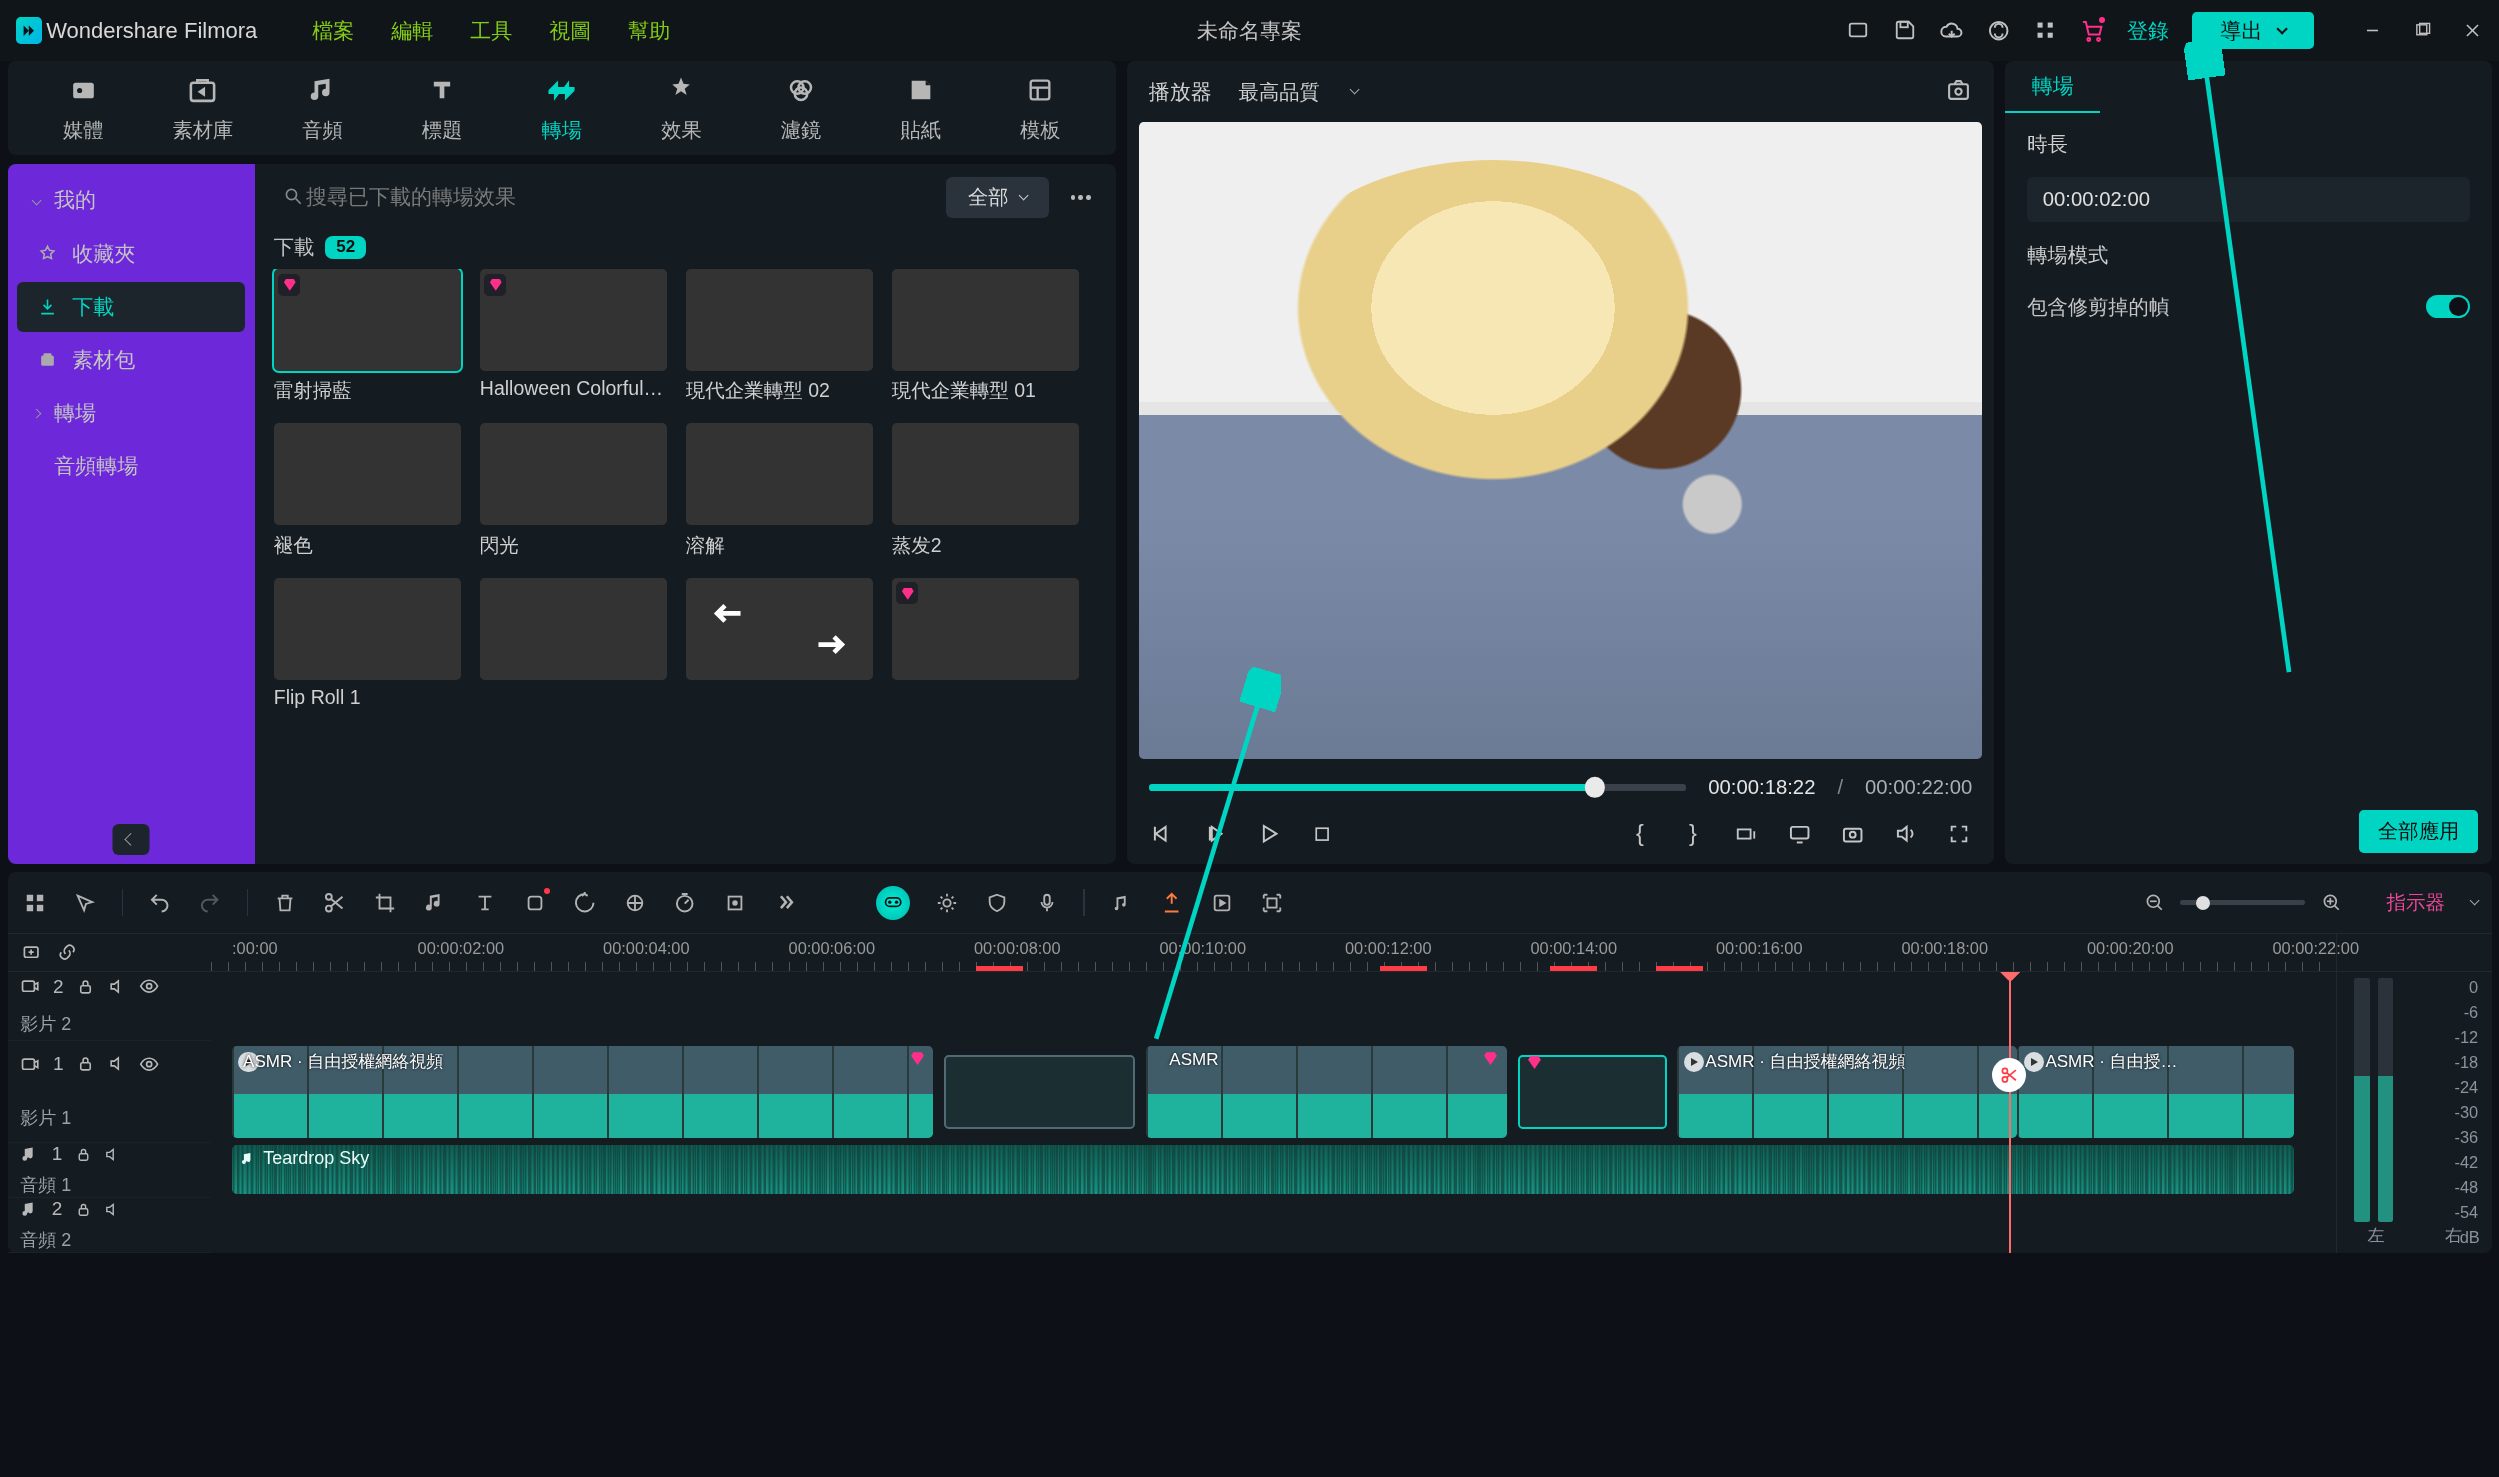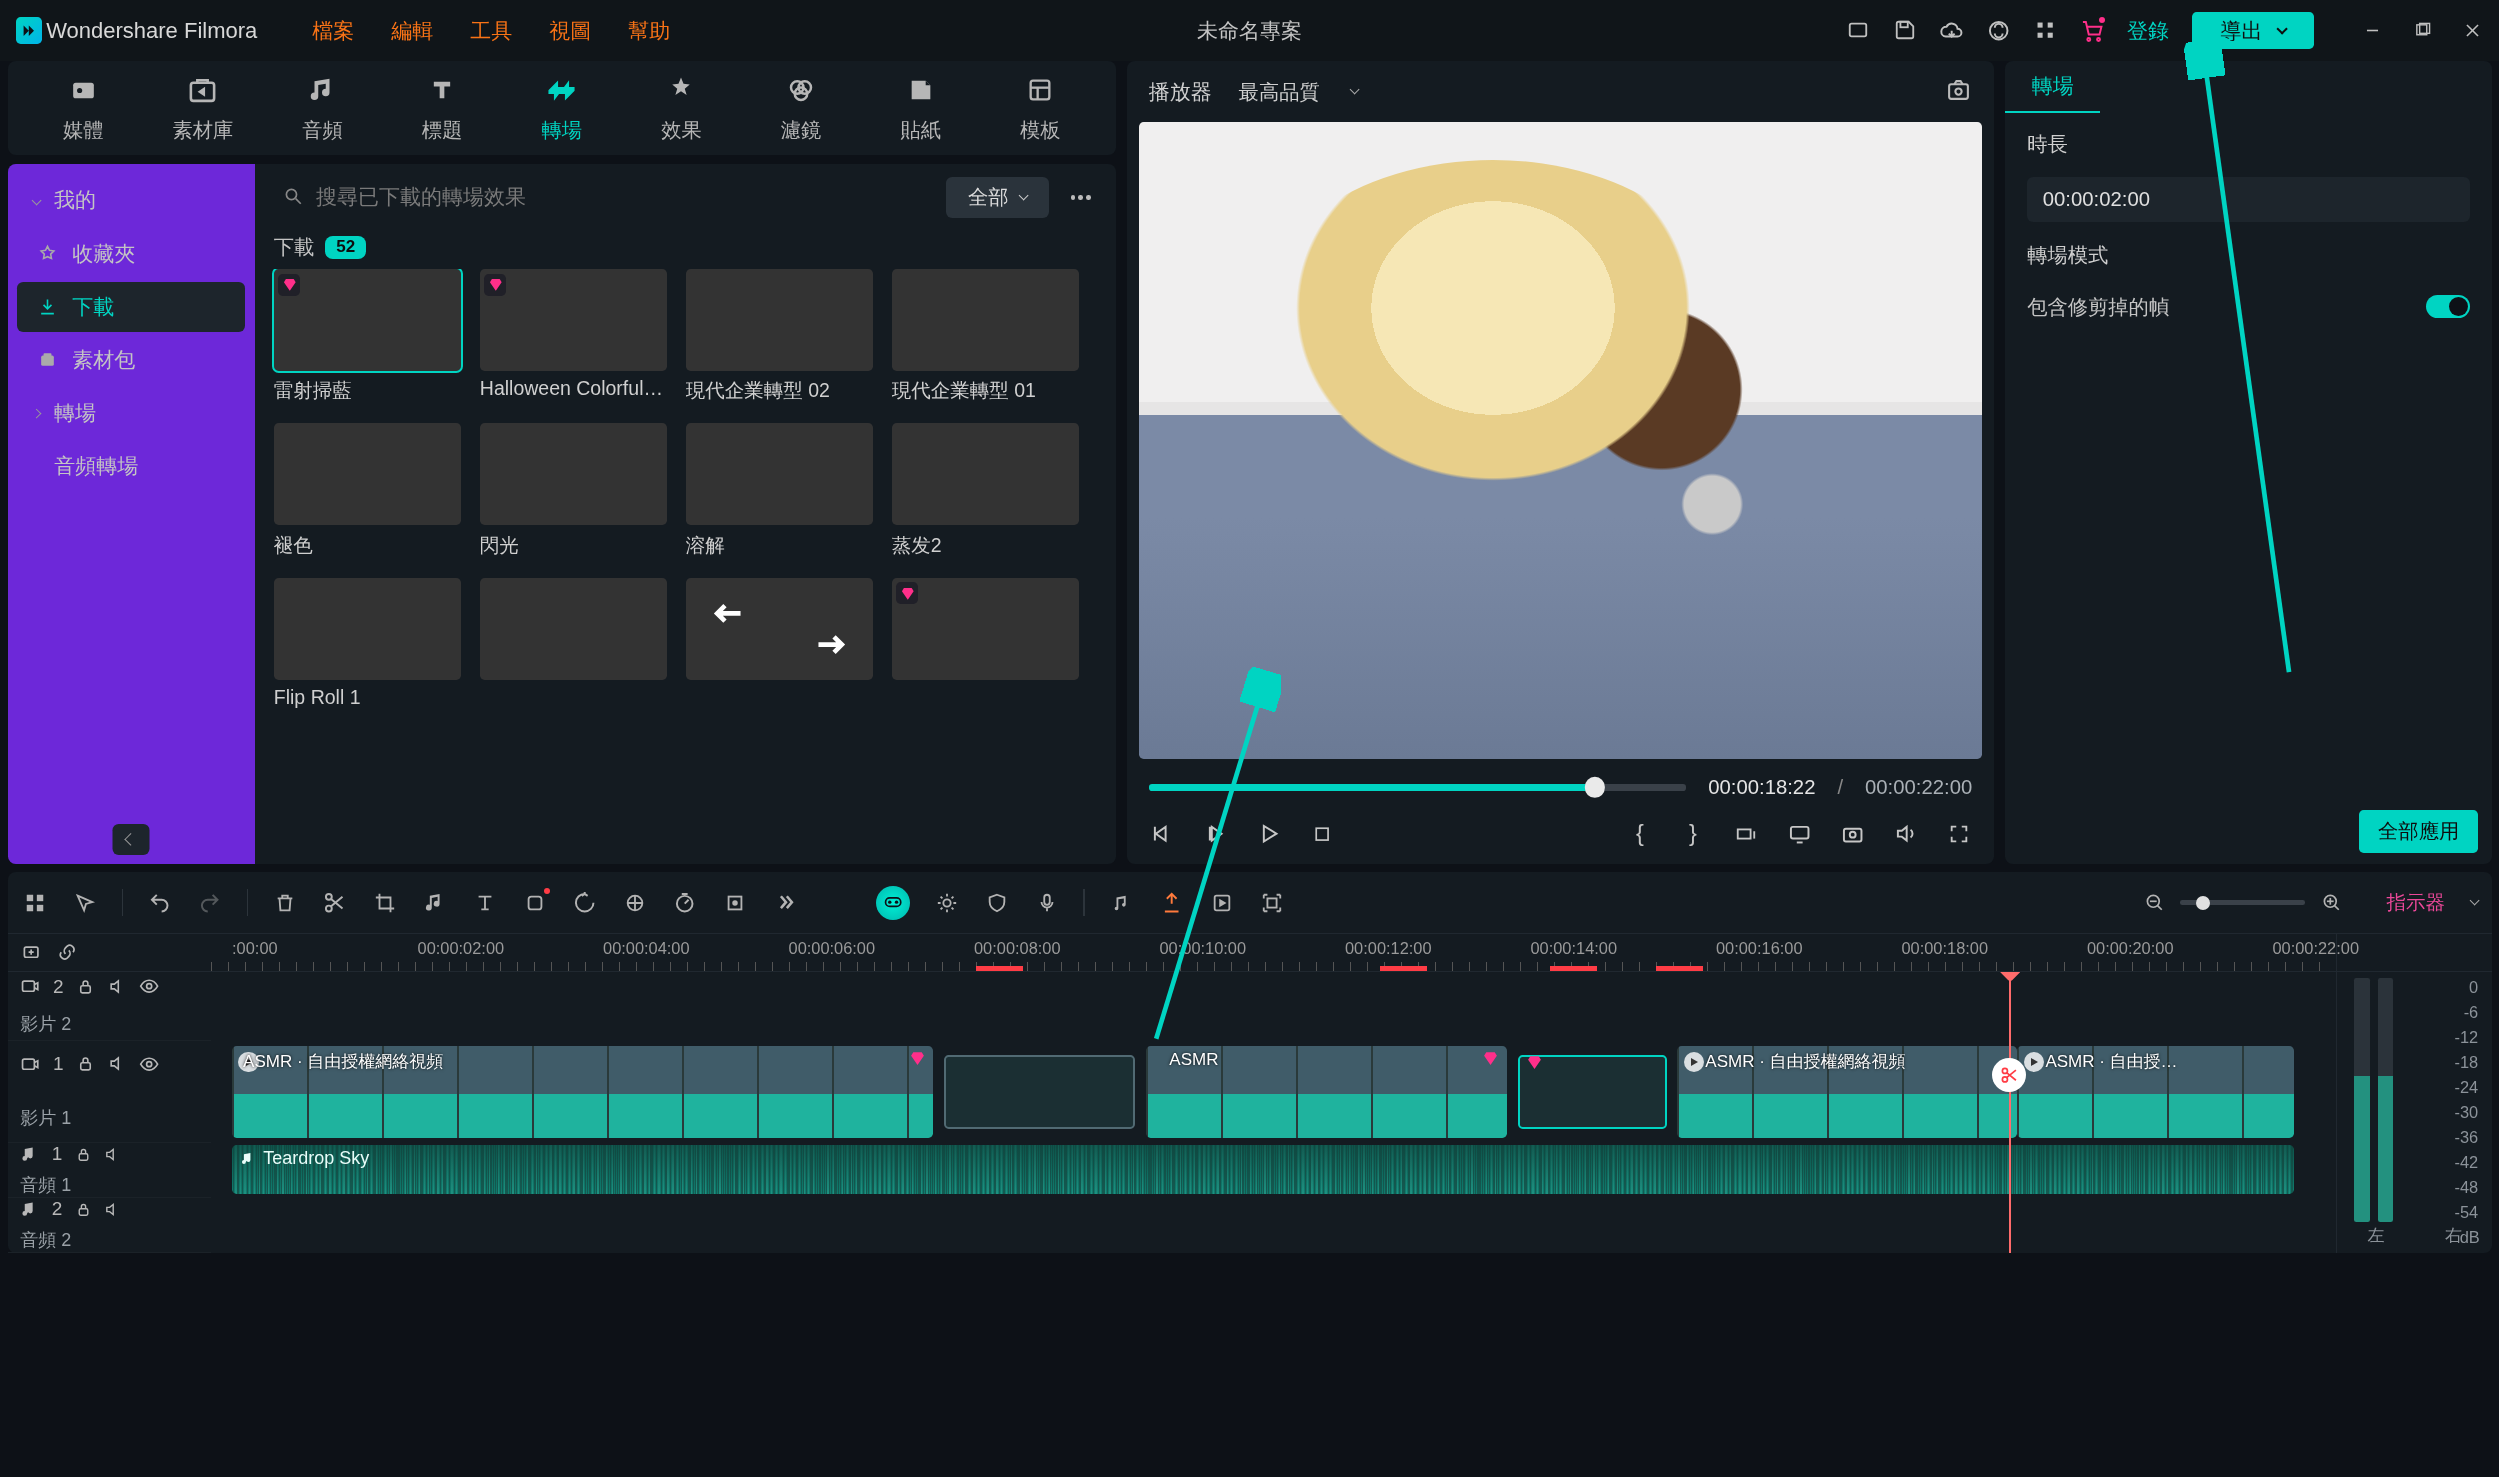--- a/index.html
+++ b/index.html
@@ -5,21 +5,21 @@
 * { margin: 0; padding: 0; box-sizing: border-box; font-family: -apple-system, "Segoe UI", "Microsoft YaHei", sans-serif; }
 body { background: #0d1117; color: #c4c4c4; width: 2500px; height: 1478px; transform-origin: top left; font-size: 20.3px; overflow: hidden; }
 .app { width: 100%; height: 100%; display: flex; flex-direction: column; }
 
 
 .titlebar { height: 61px; display: flex; align-items: center; padding: 0 15.6px; background: #101519; }
 .titlebar .brand { display: flex; align-items: center; gap: 4px; font-size: 22px; color: #d8d8d8; }
 .titlebar .logo { width: 26.6px; height: 26.6px; border-radius: 4.7px; background: linear-gradient(135deg,#00d4c2 0%,#00b4ea 100%); display:flex;align-items:center;justify-content:center;}
 .titlebar .logo svg { width:15.6px;height:15.6px;fill:#0d1117;}
 .menubar { display: flex; gap: 37px; margin-left: 55px; }
-.menubar span { color: #f97316; font-size: 21px; }
+.menubar span { color: #84cc16; font-size: 21px; }
 .title-center { position:absolute; left:50%; transform:translateX(-50%); color:#c5c5c5; font-size:21px;}
 .titlebar .right { margin-left: auto; display: flex; align-items: center; gap: 23.4px; }
 .titlebar .right .ic { width:23.4px;height:23.4px; color:#c0c0c0; display:flex;align-items:center;justify-content:center;}
 .cart { color:#ff2f8a !important;}
 .cart-dot{width:6.2px;height:6.2px;border-radius:50%;background:#ff2f8a;position:absolute;top:-1.6px;right:-1.6px;}
 .login { color:#00d4c2; font-size:21px;}
 .export-btn { background:#00d4c2; color:#0e0e0e; padding: 4.7px 28px; border-radius:4.7px; font-size:21px; display:flex; align-items:center; gap:15.6px; font-weight:500;}
 .export-btn .chev { border: solid #0e0e0e; border-width: 0 2.3px 2.3px 0; display:inline-block; padding:3.1px; transform:rotate(45deg); margin-top:-3.1px;}
 .win-ctl { display:flex; gap:26.6px; margin-left:23.4px;}
 .win-ctl div{width:23.4px;height:23.4px;display:flex;align-items:center;justify-content:center;color:#c0c0c0;}
@@ -44,21 +44,21 @@
 .tree .row.active { background:#1d252c; color:#00d4c2;}
 .tree .row.section { padding-left:15.6px;}
 .tree .row.section .chev { border: solid #999; border-width: 0 1.6px 1.6px 0; display:inline-block; padding:3.1px; transform:rotate(-45deg);}
 .tree .row.section.open .chev{transform:rotate(45deg);}
 .tree .row .ic{width:22px;height:22px;display:flex;align-items:center;justify-content:center;}
 .tree .collapse{position:absolute;bottom:9.4px;left:50%;transform:translateX(-50%);width:37px;height:31px;border-radius:6.2px;background:#1d252c;display:flex;align-items:center;justify-content:center;}
 .tree .collapse .chev{border:solid #999;border-width:0 1.6px 1.6px 0;display:inline-block;padding:3.9px;transform:rotate(135deg);}
 
 .grid-wrap{flex:1;display:flex;flex-direction:column;min-width:0;}
 .grid-head{height:66px;display:flex;align-items:center;padding:0 15.6px;gap:12.5px;}
-.grid-head .search{flex:1;display:flex;align-items:center;gap:11px;color:#7a7a7a;font-size:21px;padding-left:12.5px;}
+.grid-head .search{flex:1;display:flex;align-items:center;gap:1px;color:#7a7a7a;font-size:21px;padding-left:12.5px;}
 .grid-head .search .ic{width:22px;height:22px;}
 .filter-pill{background:#2a333b;padding:6.2px 22px;border-radius:6.2px;color:#dcdcdc;display:flex;align-items:center;gap:11px;font-size:20.3px;}
 .filter-pill .chev{border:solid #ccc;border-width:0 1.6px 1.6px 0;display:inline-block;padding:3.1px;transform:rotate(45deg);margin-top:-3.1px;}
 .dots{width:39px;height:39px;border-radius:6.2px;display:flex;align-items:center;justify-content:center;gap:3.1px;}
 .dots span{width:4.7px;height:4.7px;border-radius:50%;background:#bbb;}
 
 .dl-row{display:flex;align-items:center;gap:11px;padding:3.1px 19px 7.8px;font-size:20.3px;}
 .dl-row .badge{background:#00d4c2;color:#0d0d0d;padding:1.6px 11px;border-radius:7.8px;font-size:17px;font-weight:600;}
 
 .grid{flex:1;overflow:hidden;padding:0 19px;display:flex;flex-wrap:wrap;gap:19px 19px;align-content:flex-start;}

